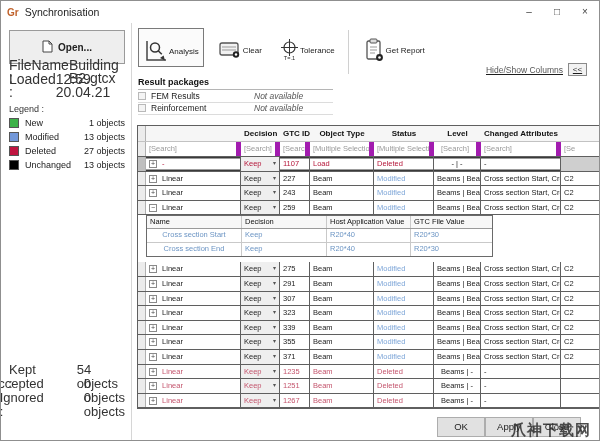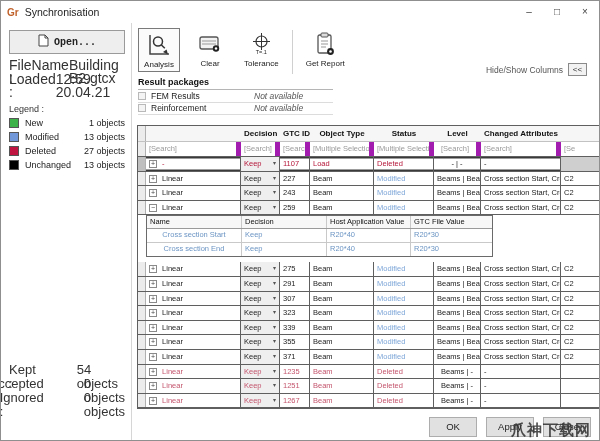--- a/index.html
+++ b/index.html
@@ -13,50 +13,50 @@
     display:flex; align-items:center; background:#fff; }
   #logo { margin-left:6px; font-size:10px; font-weight:bold; color:#c0622b; }
   #title { margin-left:6px; font-size:10.5px; color:#222; }
   #wincontrols { margin-left:auto; display:flex; }
   .wbtn { width:28px; height:20px; text-align:center; line-height:20px;
     font-size:10px; color:#444; }
 
   
   #leftpanel { position:absolute; left:0; top:22px; width:131px; height:419px;
     border-right:1px solid #d6d6d6; background:#fff; }
-  #openbtn { position:absolute; left:8px; top:7px; width:116px; height:24px;
+  #openbtn { position:absolute; left:8px; top:7px; width:116px; height:34px;
     background:#eee; border:1px solid #9a9a9a; display:flex; align-items:center;
-    justify-content:center; gap:5px; font-size:10px; font-weight:bold; color:#222;font-family:Liberation Mono, monospace; }
+    justify-content:center; gap:5px; font-size:10px; font-weight:bold; color:#222; }
   #fileinfo { position:absolute; left:8px; top:36px; width:116px; }
   .kvrow { display:flex; justify-content:space-between; font-size:14px;
     color:#333; height:13.5px; line-height:13px; }
   #legendtitle { position:absolute; left:8px; top:81px; font-size:9px; color:#333; }
   #legend { position:absolute; left:8px; top:93px; width:116px; }
   .lgrow { display:flex; align-items:center; height:14px; font-size:9px; color:#222; }
   .swatch { width:10px; height:10px; border:1px solid #555; margin-right:6px; flex:none; }
   .lglabel { flex:1; }
   .lgcount { text-align:right; }
   #stats { position:absolute; left:8px; top:340px; width:116px; }
   .kvrow2 { display:flex; justify-content:flex-end; font-size:13px;
     color:#333; height:14px; line-height:14px;gap:40px; }
 
   
   #toolbar { position:absolute; left:137px; top:27px; display:flex;
     align-items:flex-start; gap:9px; }
-  .tbtn { display:flex; flex-direction:column; align-items:center;
-    padding:2px 4px 2px 4px; min-width:42px; }
+  .tbtn { display:flex; flex-direction:row; align-items:center;
+    padding:8px 4px 2px 4px; min-width:42px; }
   .tbtn.selected { border:1px solid #7a7a7a; background:#fbfbfb; }
   .ticon { height:27px; display:flex; flex-direction:column; align-items:center;
     justify-content:center; }
   .ticap { font-size:5.5px; color:#222; line-height:5px; }
   .tlabel { font-size:8px; color:#222; margin-top:2px; text-align:center;
     line-height:9px; max-width:52px; }
   .tsep { width:1px; height:44px; background:#d0d0d0; margin-top:2px; }
   #hideshow { position:absolute; top:62px; right:12px; display:flex;
-    align-items:center; gap:5px; }
+    align-items:center; gap:5px;text-decoration:underline; }
   #hideshowlabel { font-size:8.5px; color:#555; }
   #collapsebtn { border:1px solid #8a8a8a; background:#f2f2f2; font-size:8px;
     color:#333; width:19px; height:13px; text-align:center; line-height:11px; }
 
   
   #respack { position:absolute; left:137px; top:76px; width:195px; }
   #respacktitle { font-size:9px; font-weight:bold; color:#111; height:13px;
     border-bottom:1px solid #b5b5b5; }
   .rprow { display:flex; align-items:center; height:12.5px;
     border-bottom:1px solid #dcdcdc; }
@@ -122,21 +122,21 @@
   #vscroll { position:absolute; right:0; top:31px; bottom:0; width:11px;
     background:#f2f2f2; border-left:1px solid #9a9a9a; }
   .sarrow { position:absolute; left:0; width:10px; height:10px; font-size:5px;
     color:#555; text-align:center; line-height:10px; }
   #sup { top:0; }
   #sdown { bottom:0; }
   #sthumb { position:absolute; left:1px; top:12px; width:8px; height:110px;
     background:#cccccc; }
 
   
-  #footer { position:absolute; right:8px; top:416px; display:flex; gap:9px; }
+  #footer { position:absolute; right:18px; top:416px; display:flex; }
   .fbtn { height:20px; background:#e1e1e1; border:1px solid #adadad;
     font-size:9.5px; color:#222; text-align:center; line-height:18px; }
   #okbtn { width:48px; } #applybtn { width:48px; } #closebtn { width:48px; }
   #watermark { position:absolute; right:8px; bottom:0px; font-size:15px;
     font-weight:bold; color:rgba(45,45,45,0.85); letter-spacing:1px;
     pointer-events:none; }
 </style>
 </head>
 <body>
 

